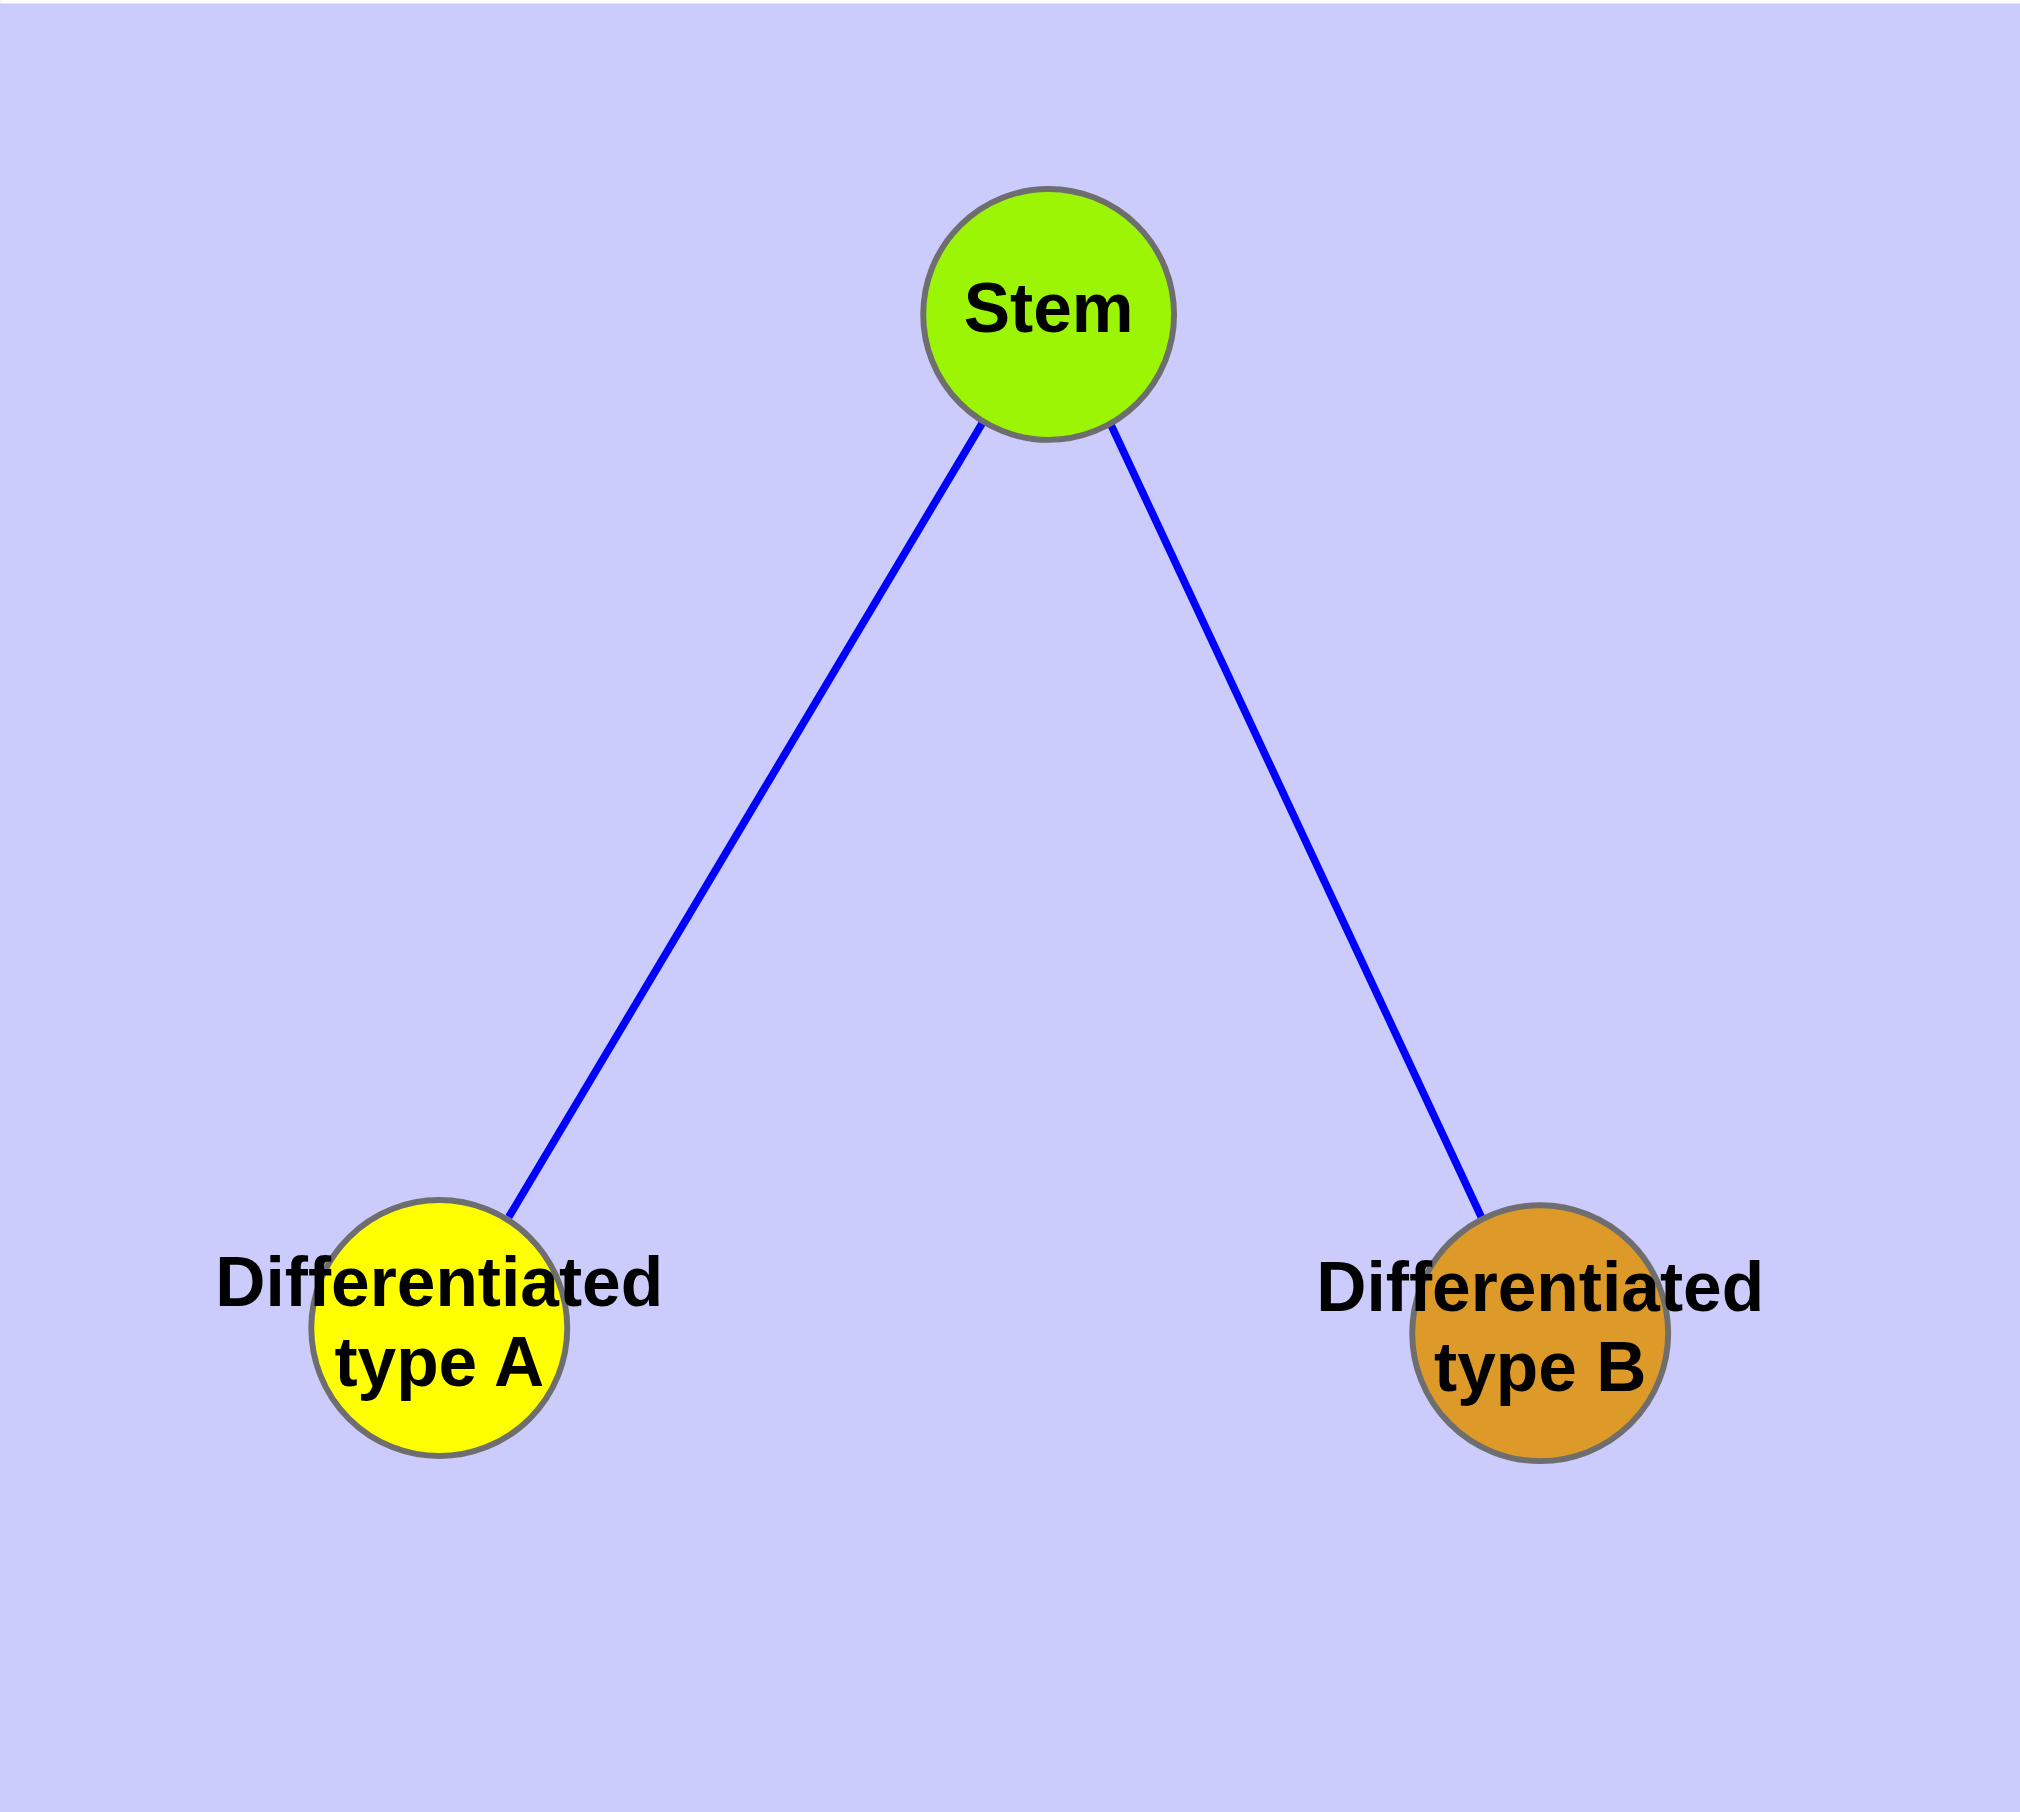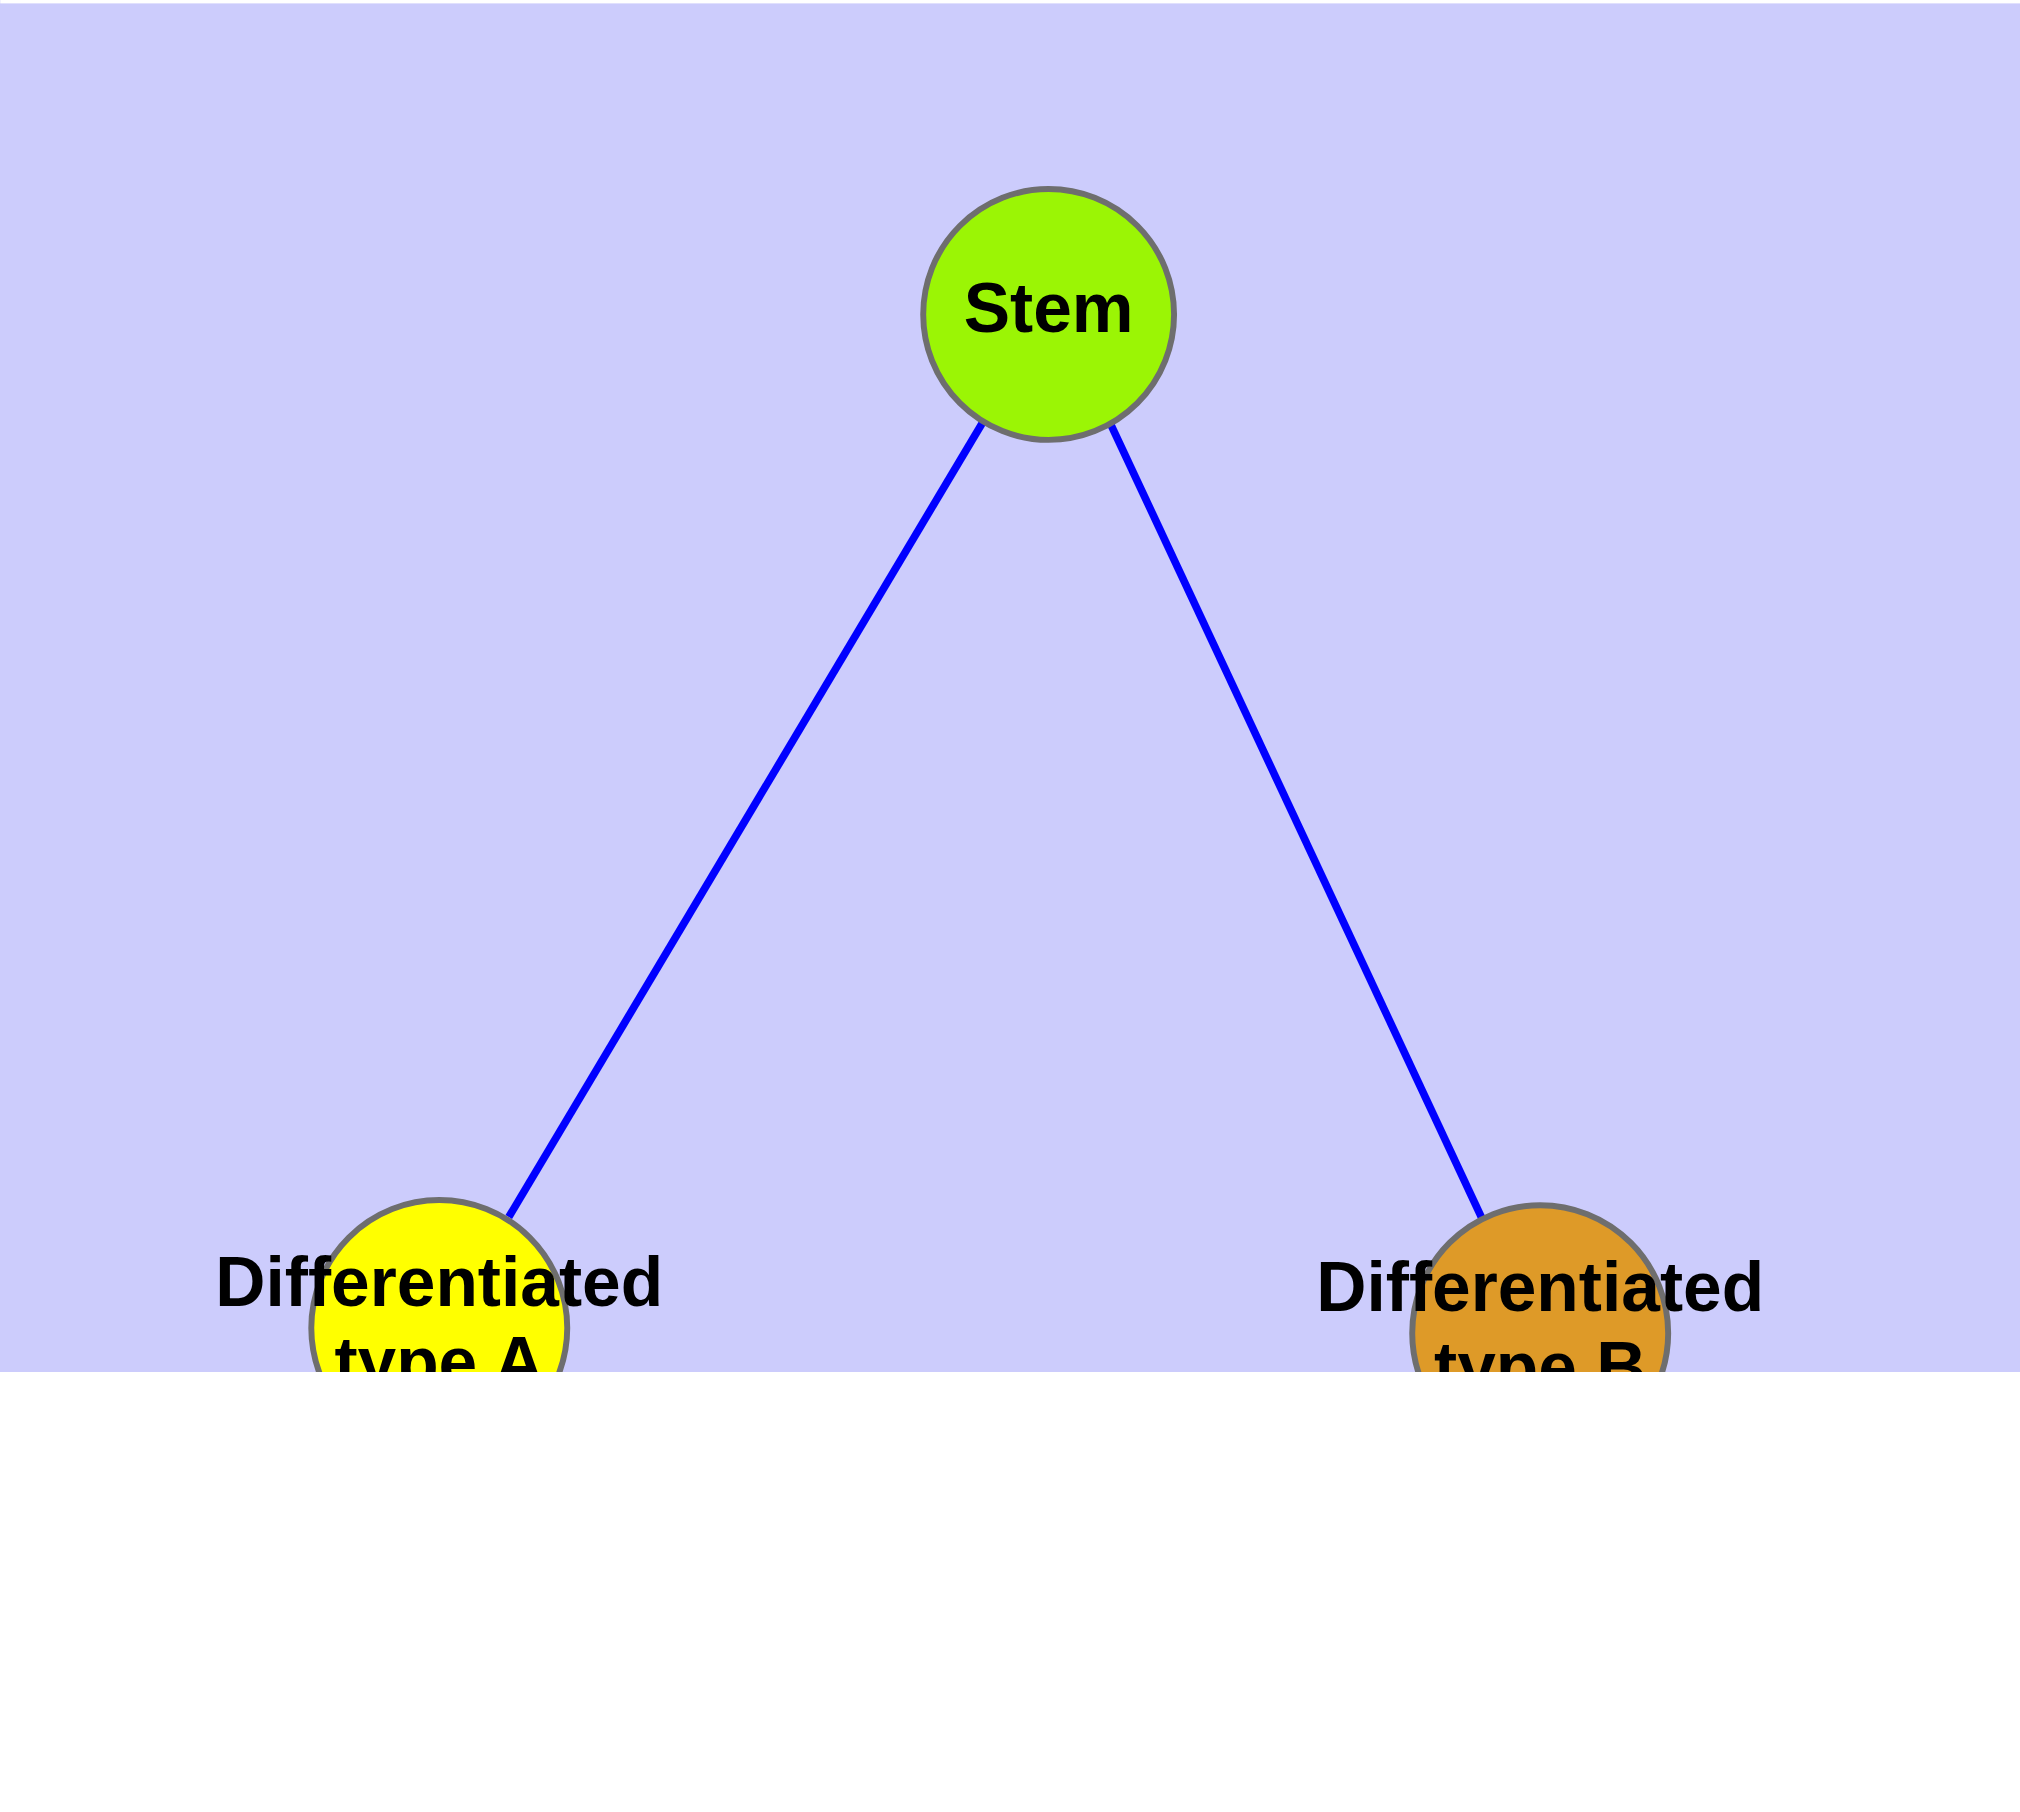--- a/index.html
+++ b/index.html
@@ -4,21 +4,21 @@
 <title>Cell Differentiation Graph</title>
 <style>
   html, body {
     margin: 0;
     padding: 0;
     background: #ffffff;
   }
   #stage {
     position: relative;
     width: 2021px;
-    height: 1372px;
+    height: 1812px;
     overflow: hidden;
     background: #ffffff;
   }
   #canvas {
     position: absolute;
     left: 0;
     top: 0;
     width: 2021px;
     height: 1812px;
     display: block;

